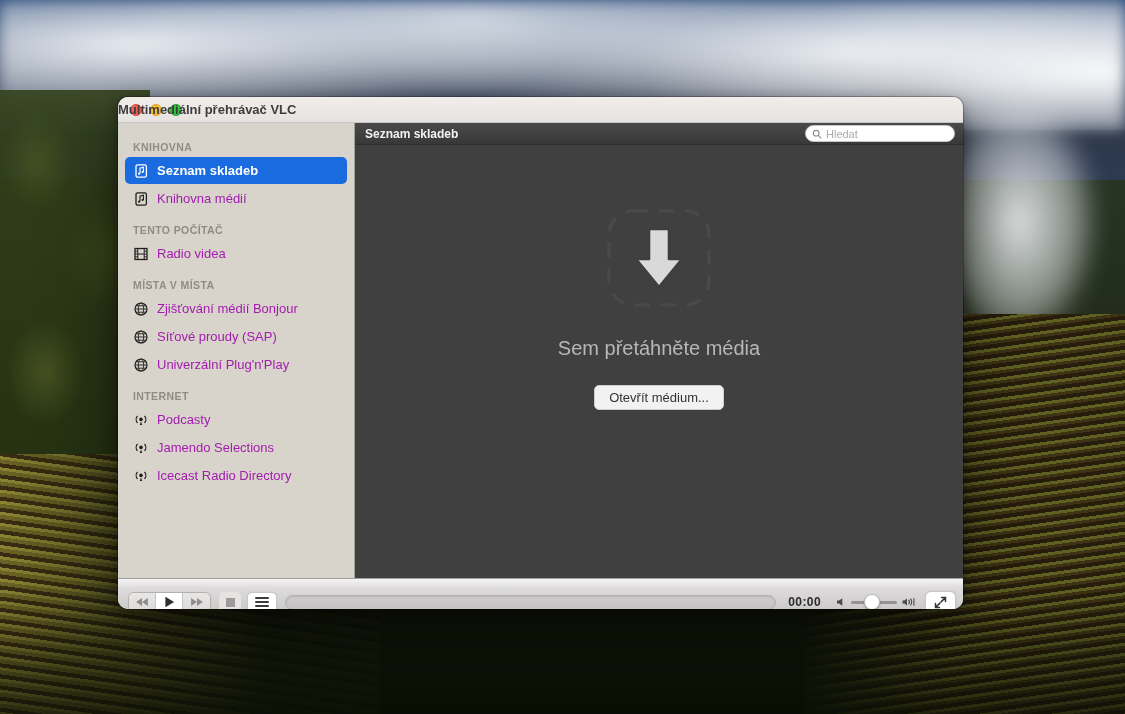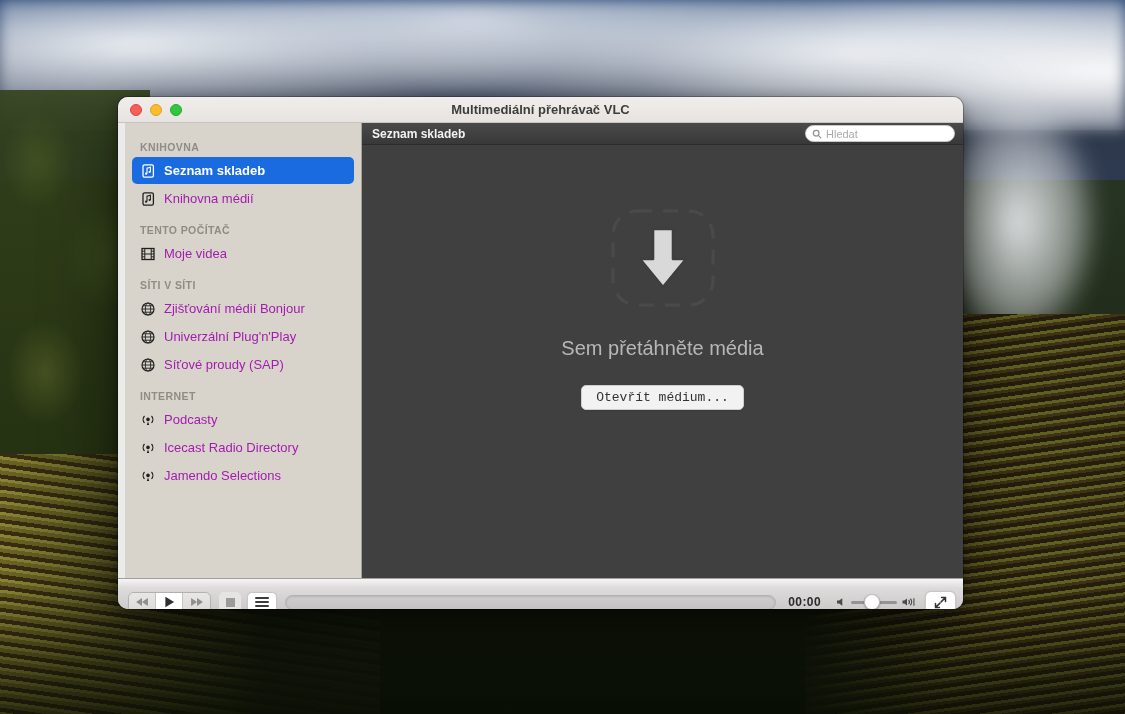--- a/index.html
+++ b/index.html
@@ -44,26 +44,26 @@
     border-radius:10px; overflow:hidden; background:#ebebeb;
     box-shadow:0 28px 70px rgba(0,0,0,.55), 0 4px 14px rgba(0,0,0,.35), 0 0 0 1px rgba(0,0,0,.25); }
 
   .titlebar { position:relative; height:26px; background:linear-gradient(#f0edeb,#e7e3e0);
     border-bottom:1px solid #c8c4c1; display:flex; align-items:center; }
   .lights { display:flex; gap:8px; margin-left:12px; }
   .light { width:12px; height:12px; border-radius:50%; display:inline-block; }
   .light.red    { background:#f45f57; border:.5px solid #df443c; }
   .light.yellow { background:#f9bd2e; border:.5px solid #dfa023; }
   .light.green  { background:#32c63e; border:.5px solid #27a930; }
-  .title { position:absolute; left:0; right:0; text-align:center; font-size:13px; font-weight:bold; color:#3d3d3d; }
+  .title { position:absolute; left:0; right:0; font-size:13px; font-weight:bold; color:#3d3d3d; }
 
   .wbody { display:flex; height:455px; }
 
   
-  .sidebar { width:237px; background:#d9d4cb; border-right:1px solid #a5a29c; padding-top:8px; overflow:hidden;margin-left:7px; }
+  .sidebar { width:237px; background:#d9d4cb; border-right:1px solid #a5a29c; padding-top:8px; overflow:hidden; }
   .sec-title { font-size:10.5px; font-weight:bold; color:#8f8c84; letter-spacing:.4px; margin:12px 0 4px 15px; }
   .sec-title:first-child { margin-top:10px; }
   .item { display:flex; align-items:center; gap:8px; height:27px; margin:1px 7px; padding-left:8px;
     border-radius:5px; font-size:13px; color:#a21caf; cursor:default; }
   .item .icn { width:16px; height:16px; flex:none; color:#1f1f1f; }
   .item.selected { background:#1a6be0; color:#ffffff; font-weight:600; }
   .item.selected .icn { color:#ffffff; }
 
   
   .main { flex:1; display:flex; flex-direction:column; min-width:0; }
@@ -74,21 +74,21 @@
     border-radius:9px; height:17px; width:150px; padding:0 6px; }
   .search svg { width:10px; height:10px; flex:none; }
   .search input { border:none; outline:none; width:100%; font-size:11px; color:#333; background:transparent;
     font-family:"Liberation Sans","DejaVu Sans",sans-serif; }
   .search input::placeholder { color:#ababab; }
 
   .content { flex:1; background:#404040; display:flex; flex-direction:column; align-items:center; padding-top:64px; }
   .drop-msg { margin-top:30px; font-size:20px; color:#b7b7b7; }
   .open-btn { margin-top:25px; font-size:13px; color:#333; background:#f3f2f2; border:1px solid #cfcecd;
     border-radius:5px; padding:4px 14px; box-shadow:0 .5px 1px rgba(0,0,0,.08);
-    font-family:Liberation Mono, monospace; }
+    font-family:Liberation Sans, sans-serif; }
 
   
   .controlbar { height:31px; background:linear-gradient(#f6f5f5 0%,#dddbdb 30%,#cdcaca 100%);
     border-top:1px solid #a09e9e; display:flex; align-items:center; padding:16px 7px 0 10px; }
   .transport { display:flex; border:1px solid #b3b1b0; border-radius:6px; overflow:hidden; height:21px; margin-right:8px;
     box-shadow:0 .5px 1px rgba(0,0,0,.1); }
   .t-btn { width:27px; display:flex; align-items:center; justify-content:center; border:none;
     background:linear-gradient(#e9e7e6,#dcdad9); border-right:1px solid #c6c4c3; padding:0; }
   .t-btn:last-child { border-right:none; }
   .t-btn.play { background:#ffffff; }
@@ -165,81 +165,81 @@
         </div>
 
         <div class="sec-title">TENTO POČÍTAČ</div>
 
         <div class="item">
           <svg class="icn" viewBox="0 0 16 16">
             <rect x="2" y="2.5" width="12" height="11" fill="none" stroke="currentColor" stroke-width="1.3"></rect>
             <path d="M4.8 2.5 v11 M11.2 2.5 v11 M4.8 8 h6.4" fill="none" stroke="currentColor" stroke-width="1"></path>
             <path d="M2 5.2 h2.8 M2 8 h2.8 M2 10.8 h2.8 M11.2 5.2 H14 M11.2 8 H14 M11.2 10.8 H14" stroke="currentColor" stroke-width=".9"></path>
           </svg>
-          <span class="lbl">Moje videa</span>
-        </div>
-
-
-
-        <div class="sec-title">SÍTI V SÍTI</div>
+          <span class="lbl">Radio videa</span>
+        </div>
+
+
+
+        <div class="sec-title">MÍSTA V MÍSTA</div>
 
         <div class="item">
           <svg class="icn" viewBox="0 0 16 16">
             <circle cx="8" cy="8" r="6" fill="none" stroke="currentColor" stroke-width="1.2"></circle>
             <ellipse cx="8" cy="8" rx="2.7" ry="6" fill="none" stroke="currentColor" stroke-width=".9"></ellipse>
             <path d="M2 8 h12 M3.1 4.8 h9.8 M3.1 11.2 h9.8" stroke="currentColor" stroke-width=".9"></path>
           </svg>
           <span class="lbl">Zjišťování médií Bonjour</span>
         </div>
 
         <div class="item">
           <svg class="icn" viewBox="0 0 16 16">
             <circle cx="8" cy="8" r="6" fill="none" stroke="currentColor" stroke-width="1.2"></circle>
             <ellipse cx="8" cy="8" rx="2.7" ry="6" fill="none" stroke="currentColor" stroke-width=".9"></ellipse>
             <path d="M2 8 h12 M3.1 4.8 h9.8 M3.1 11.2 h9.8" stroke="currentColor" stroke-width=".9"></path>
           </svg>
-          <span class="lbl">Univerzální Plug'n'Play</span>
+          <span class="lbl">Síťové proudy (SAP)</span>
         </div>
 
         <div class="item">
           <svg class="icn" viewBox="0 0 16 16">
             <circle cx="8" cy="8" r="6" fill="none" stroke="currentColor" stroke-width="1.2"></circle>
             <ellipse cx="8" cy="8" rx="2.7" ry="6" fill="none" stroke="currentColor" stroke-width=".9"></ellipse>
             <path d="M2 8 h12 M3.1 4.8 h9.8 M3.1 11.2 h9.8" stroke="currentColor" stroke-width=".9"></path>
           </svg>
-          <span class="lbl">Síťové proudy (SAP)</span>
+          <span class="lbl">Univerzální Plug'n'Play</span>
         </div>
 
         <div class="sec-title">INTERNET</div>
 
         <div class="item">
           <svg class="icn" viewBox="0 0 16 16">
             <circle cx="8" cy="7.4" r="1.8" fill="currentColor"></circle>
             <path d="M6.8 13 l1.2-3.4 1.2 3.4 z" fill="currentColor"></path>
             <path d="M4.5 4 a5 5 0 0 0 0 6.8 M11.5 4 a5 5 0 0 1 0 6.8" fill="none" stroke="currentColor" stroke-width="1.2"></path>
           </svg>
           <span class="lbl">Podcasty</span>
         </div>
 
         <div class="item">
           <svg class="icn" viewBox="0 0 16 16">
             <circle cx="8" cy="7.4" r="1.8" fill="currentColor"></circle>
             <path d="M6.8 13 l1.2-3.4 1.2 3.4 z" fill="currentColor"></path>
             <path d="M4.5 4 a5 5 0 0 0 0 6.8 M11.5 4 a5 5 0 0 1 0 6.8" fill="none" stroke="currentColor" stroke-width="1.2"></path>
           </svg>
-          <span class="lbl">Icecast Radio Directory</span>
+          <span class="lbl">Jamendo Selections</span>
         </div>
 
         <div class="item">
           <svg class="icn" viewBox="0 0 16 16">
             <circle cx="8" cy="7.4" r="1.8" fill="currentColor"></circle>
             <path d="M6.8 13 l1.2-3.4 1.2 3.4 z" fill="currentColor"></path>
             <path d="M4.5 4 a5 5 0 0 0 0 6.8 M11.5 4 a5 5 0 0 1 0 6.8" fill="none" stroke="currentColor" stroke-width="1.2"></path>
           </svg>
-          <span class="lbl">Jamendo Selections</span>
+          <span class="lbl">Icecast Radio Directory</span>
         </div>
       </aside>
 
       <section class="main">
         <div class="main-header">
           <span class="mh-title">Seznam skladeb</span>
           <div class="search">
             <svg viewBox="0 0 12 12">
               <circle cx="5" cy="5" r="3.4" fill="none" stroke="#8e8e8e" stroke-width="1.4"></circle>
               <path d="M7.6 7.6 L10.6 10.6" stroke="#8e8e8e" stroke-width="1.4" stroke-linecap="round"></path>

